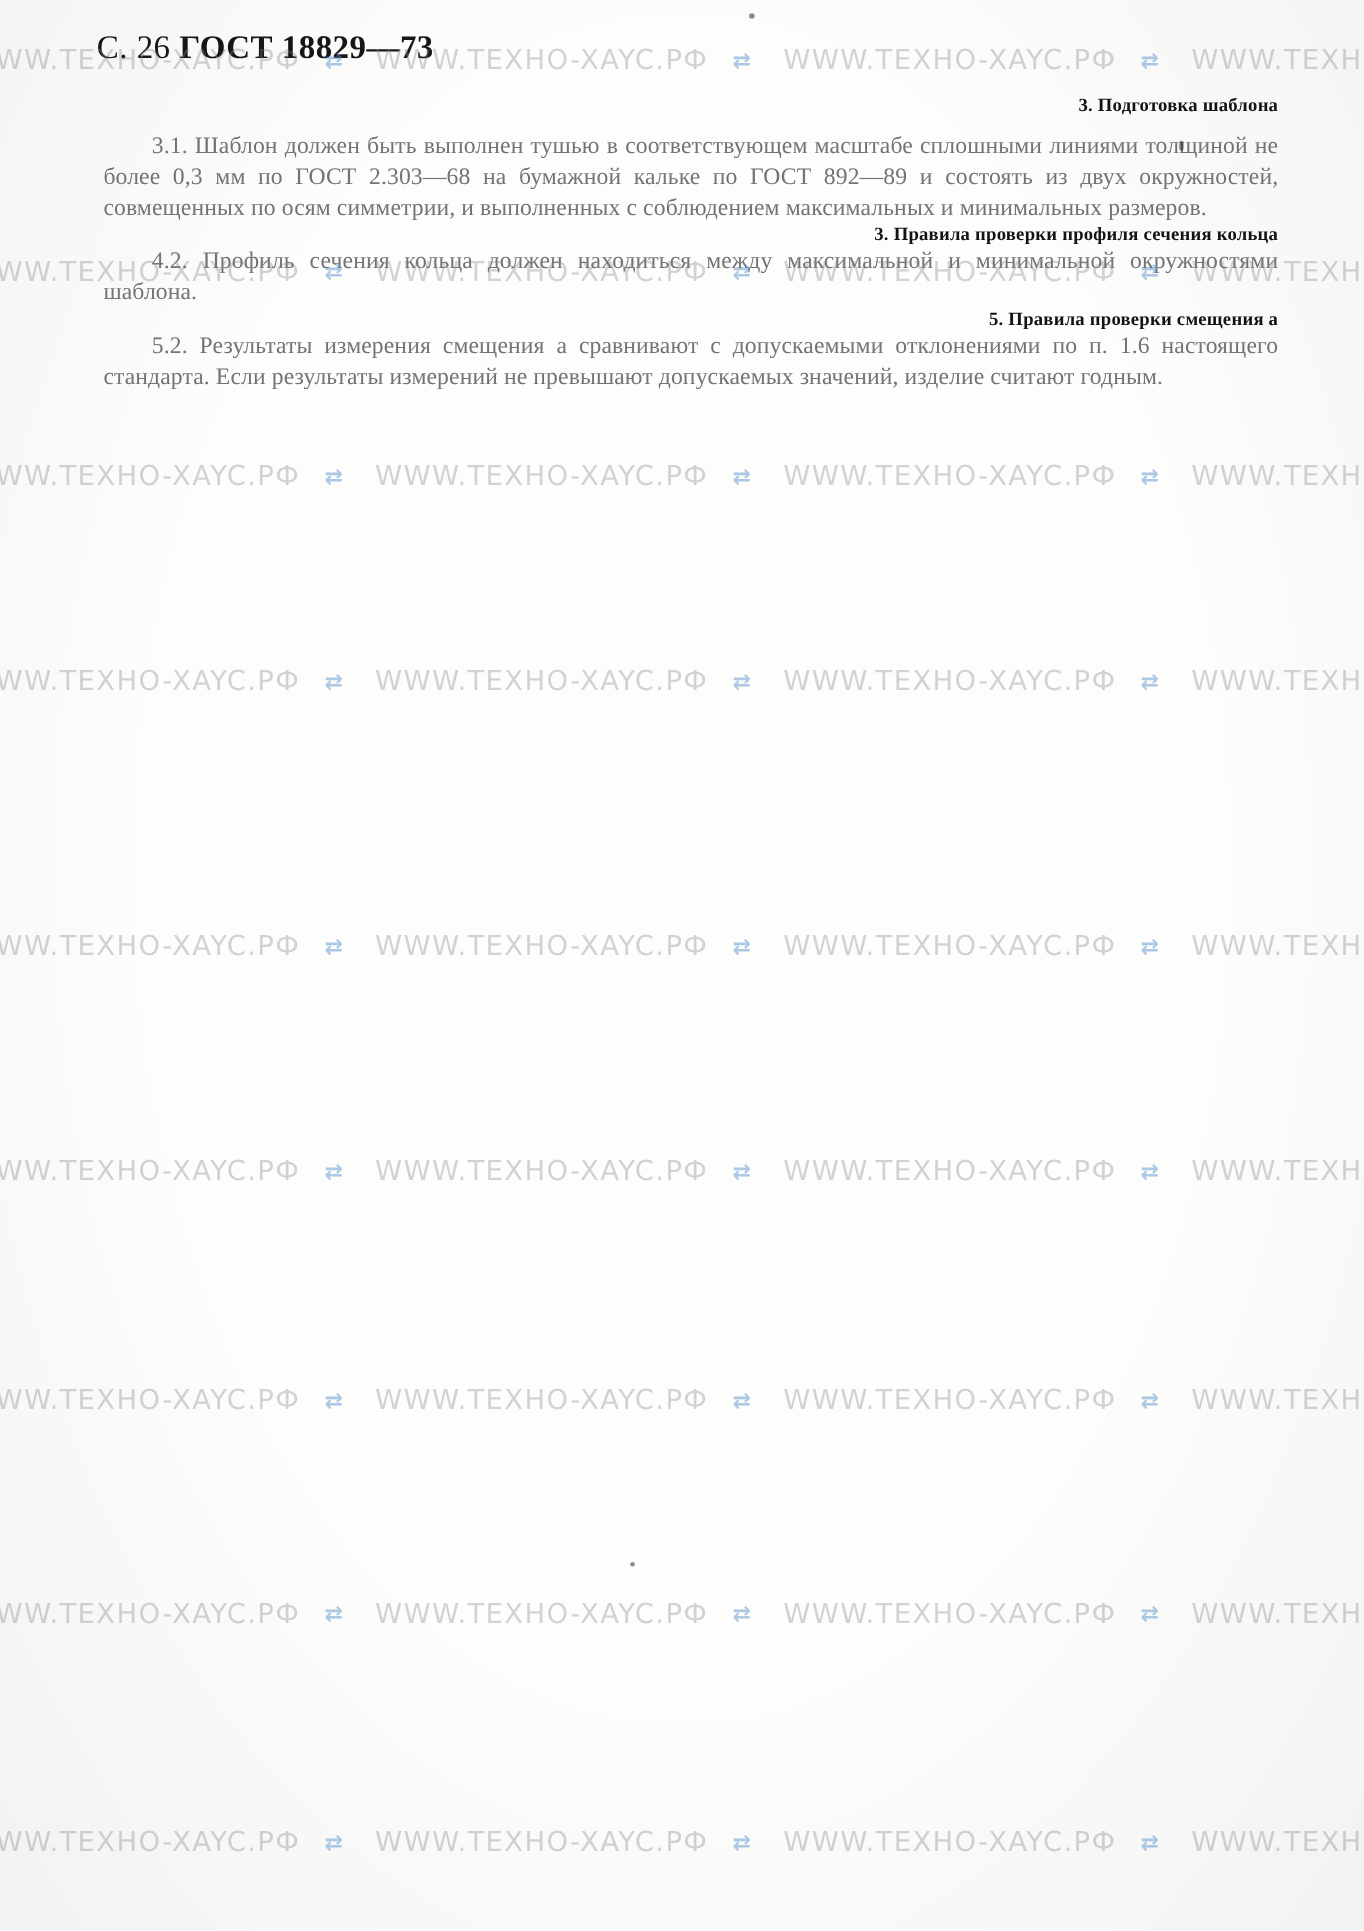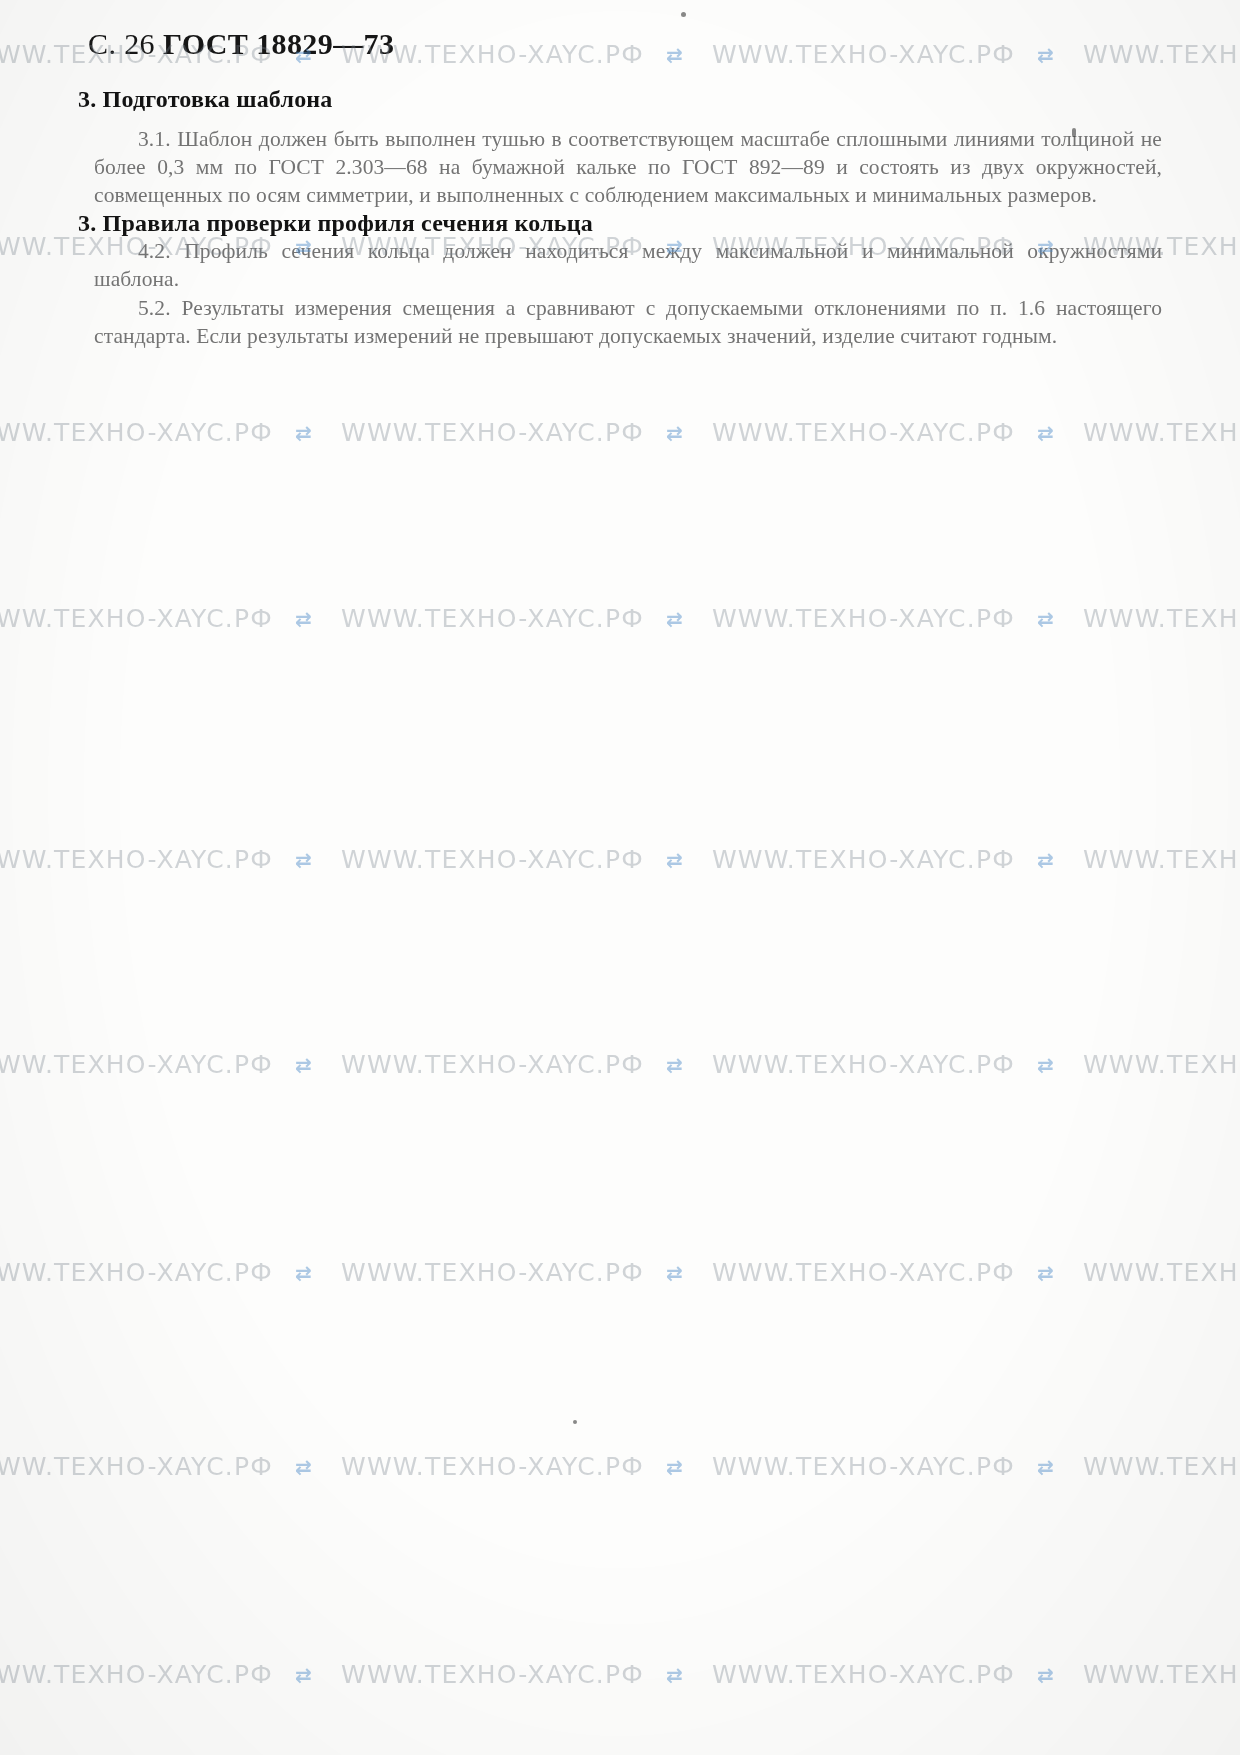--- a/index.html
+++ b/index.html
@@ -93,23 +93,23 @@
   .header-line .pg {
     font-weight: normal;
   }
   .body-col {
     position: absolute;
     left: 78px;
     width: 1084px;
     top: 86px;
   }
   h2.sec-title {
-    font-size: 24px;
+    font-size: 17px;
     font-weight: bold;
-    text-align: left;
+    text-align: right;
     margin: 0;
     letter-spacing: 0.2px;
     color: #131313;
   }
   .sec-1 { margin-top: 0; }
   .sec-2 { margin-top: 46px; }
   .sec-3 { margin-top: 46px; }
 
   p.para {
     font-size: 21.5px;
@@ -306,17 +306,18 @@
     </div>
 
     <div class="body-col">
 
       <h2 class="sec-title sec-1">3. Подготовка шаблона</h2>
       <p class="para">3.1. Шаблон должен быть выполнен тушью в соответствующем масштабе сплошными линиями толщиной не более 0,3 мм по ГОСТ 2.303—68 на бумажной кальке по ГОСТ 892—89 и состоять из двух окружностей, совмещенных по осям симметрии, и выполненных с соблюдением максимальных и минимальных размеров.</p>
 
       <h2 class="sec-title sec-2">3. Правила проверки профиля сечения кольца</h2>
       <p class="para tight">4.2. Профиль сечения кольца должен находиться  между максимальной и минимальной окружностями шаблона.</p>
 
+      <h2 class="sec-title sec-3">5. Правила проверки смещения a</h2>
       <p class="para tight">5.2. Результаты измерения смещения a сравнивают с допускаемыми отклонениями по п. 1.6 настоящего стандарта. Если результаты измерений не превышают допускаемых значений, изделие считают годным.</p>
 
     </div>
   </div>
 </div>
 
 </body></html>

